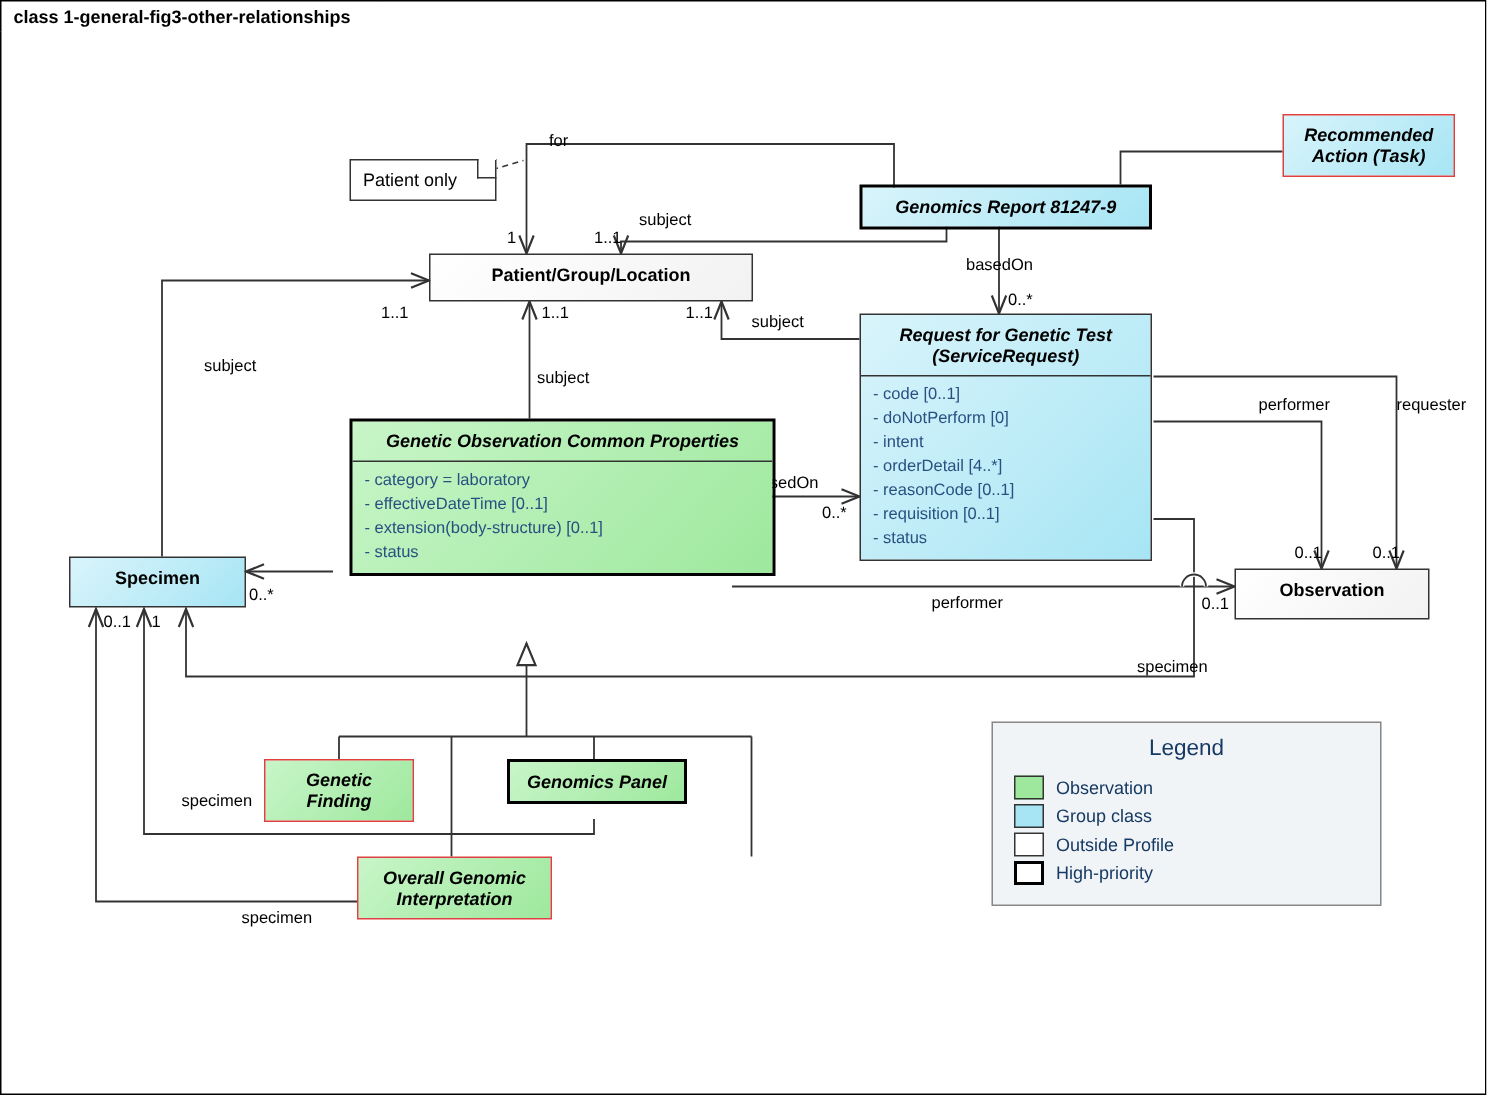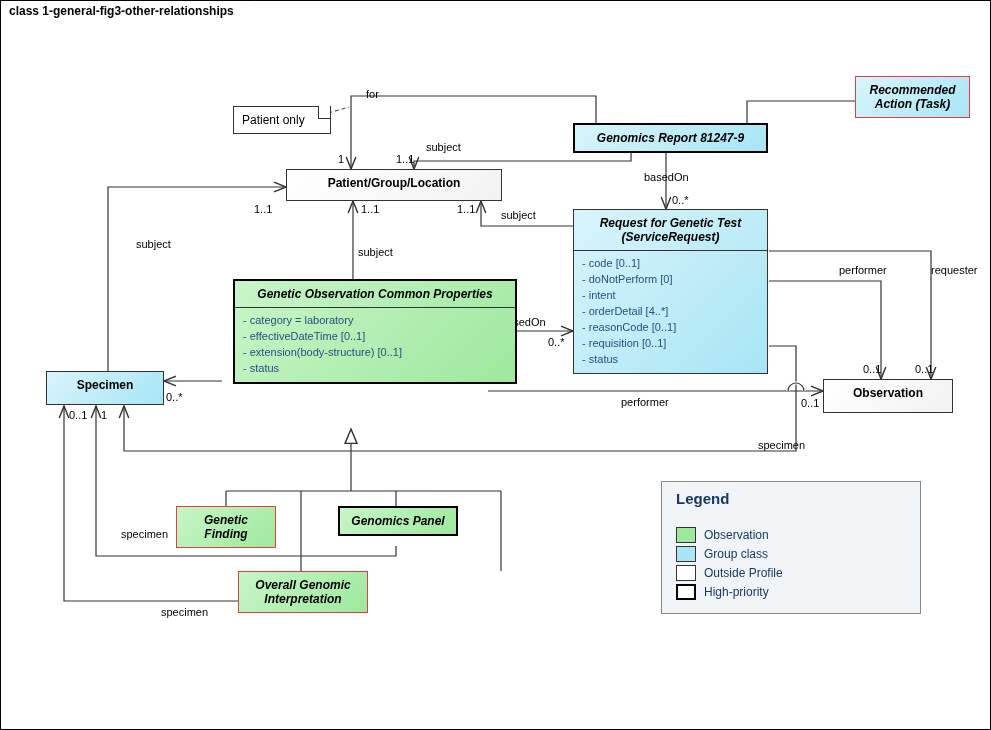--- a/index.html
+++ b/index.html
@@ -89,25 +89,25 @@
   .legend {
     position: absolute;
     border: 1px solid #888;
     background: #f1f4f7;
     z-index: 10;
     padding: 8px 14px 10px 14px;
     width: 260px;
     box-sizing: border-box;
   }
   .legend .legend-title {
-    text-align: left;
-    font-weight: bold;
+    text-align: center;
+    font-weight: normal;
     font-size: 15px;
     color: #163a63;
-    margin-bottom: 20px;
+    margin-bottom: 10px;
   }
   .legend .row {
     display: flex;
     align-items: center;
     gap: 8px;
     margin: 3px 0;
     color: #163a63;
     font-size: 12px;
     text-align: center;
   }

